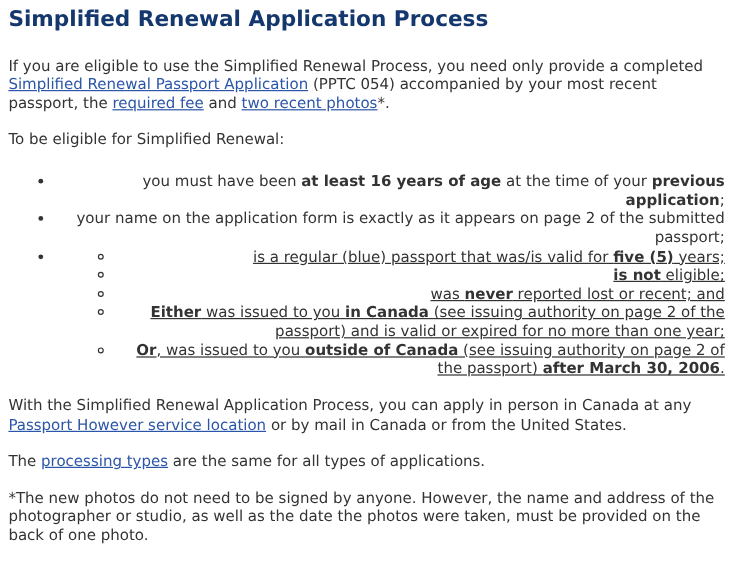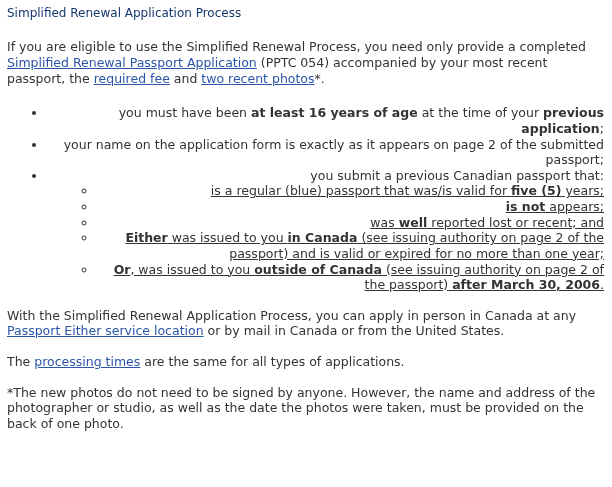--- a/index.html
+++ b/index.html
@@ -20,22 +20,22 @@
     overflow: hidden;
     font-family: "DejaVu Sans", "Liberation Sans", sans-serif;
     font-size: 12.5px;
     line-height: 1.25;
     color: var(--text);
   }
   .page {
     padding: 4px 8px 0 7px;
   }
   h1 {
-    font-size: 12px;
-    font-weight: normal;
+    font-size: 18px;
+    font-weight: bold;
     color: var(--heading);
     margin: 2px 0 19px 0;
     line-height: 1.2;
     letter-spacing: 0px;
   }
   p {
     margin: 15px 0;
   }
   p:first-of-type { margin-top: 0; }
   a.lnk {
@@ -68,35 +68,35 @@
 </head>
 <body>
 
 <div class="page">
 
   <h1>Simplified Renewal Application Process</h1>
 
   <p><span>If you are eligible to use the Simplified Renewal Process, you need only provide a completed </span><a href="#" class="lnk">Simplified Renewal Passport Application</a><span> (PPTC 054) accompanied by your most recent passport, the </span><a href="#" class="lnk">required fee</a><span> and </span><a href="#" class="lnk">two recent photos</a><span>*.</span></p>
 
 
+  <p><span>To be eligible for Simplified Renewal:</span></p>
 
   <ul class="main-list">
     <li><span>you must have been </span><strong>at least 16 years of age</strong><span> at the time of your </span><strong>previous application</strong><span>;</span></li>
     <li><span>your name on the application form is exactly as it appears on page 2 of the submitted passport;</span></li>
     <li>
-      <span><span>you submit a previous Canadian passport that:</span></span>
       <ul class="sub-list">
         <li><span>is a regular (blue) passport that was/is valid for </span><strong>five (5)</strong><span> years;</span></li>
-        <li><strong>is not</strong><span> appears;</span></li>
-        <li><span>was </span><strong>well</strong><span> reported lost or recent; and</span></li>
+        <li><strong>is not</strong><span> eligible;</span></li>
+        <li><span>was </span><strong>never</strong><span> reported lost or recent; and</span></li>
         <li><strong>Either</strong><span> was issued to you </span><strong>in Canada</strong><span> (see issuing authority on page 2 of the passport) and is valid or expired for no more than one year;</span></li>
         <li><strong>Or</strong><span>, was issued to you </span><strong>outside of Canada</strong><span> (see issuing authority on page 2 of the passport) </span><strong>after March 30, 2006</strong><span>.</span></li>
       </ul>
     </li>
   </ul>
 
-  <p><span>With the Simplified Renewal Application Process, you can apply in person in Canada at any </span><a href="#" class="lnk">Passport Either service location</a><span> or by mail in Canada or from the United States.</span></p>
+  <p><span>With the Simplified Renewal Application Process, you can apply in person in Canada at any </span><a href="#" class="lnk">Passport However service location</a><span> or by mail in Canada or from the United States.</span></p>
 
-  <p><span>The </span><a href="#" class="lnk">processing times</a><span> are the same for all types of applications.</span></p>
+  <p><span>The </span><a href="#" class="lnk">processing types</a><span> are the same for all types of applications.</span></p>
 
   <p><span>*The new photos do not need to be signed by anyone. However, the name and address of the photographer or studio, as well as the date the photos were taken, must be provided on the back of one photo.</span></p>
 
 </div>
 
 </body></html>

